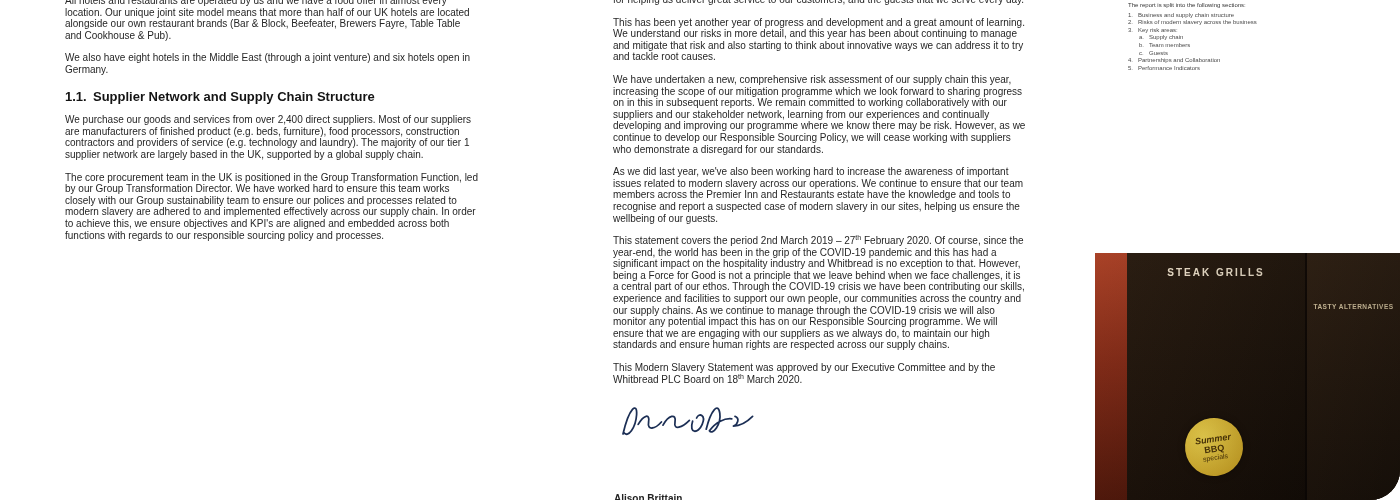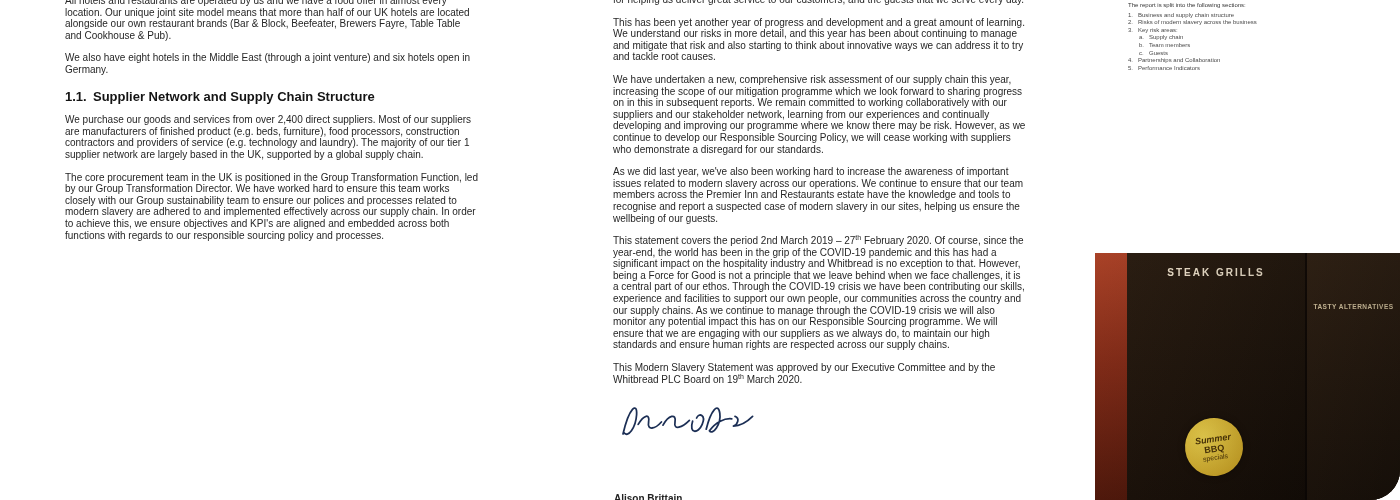--- a/index.html
+++ b/index.html
@@ -70,21 +70,21 @@
     <p>We purchase our goods and services from over 2,400 direct suppliers.  Most of our suppliers are manufacturers of finished product (e.g. beds, furniture), food processors, construction contractors and providers of service (e.g. technology and laundry). The majority of our tier 1 supplier network are largely based in the UK, supported by a global supply chain.</p>
     <p>The core procurement team in the UK is positioned in the Group Transformation Function, led by our Group Transformation Director. We have worked hard to ensure this team works closely with our Group sustainability team to ensure our polices and processes related to modern slavery are adhered to and implemented effectively across our supply chain. In order to achieve this, we ensure objectives and KPI's are aligned and embedded across both functions with regards to our responsible sourcing policy and processes.</p>
   </div>
 
   <div class="col right-col">
     <p>for helping us deliver great service to our customers, and the guests that we serve every day.</p>
     <p>This has been yet another year of progress and development and a great amount of learning.  We understand our risks in more detail, and this year has been about continuing to manage and mitigate that risk and also starting to think about innovative ways we can address it to try and tackle root causes.</p>
     <p>We have undertaken a new, comprehensive risk assessment of our supply chain this year, increasing the scope of our mitigation programme which we look forward to sharing progress on in this in subsequent reports. We remain committed to working collaboratively with our suppliers and our stakeholder network, learning from our experiences and continually developing and improving our programme where we know there may be risk.  However, as we continue to develop our Responsible Sourcing Policy, we will cease working with suppliers who demonstrate a disregard for our standards.</p>
     <p>As we did last year, we've also been working hard to increase the awareness of important issues related to modern slavery across our operations.  We continue to ensure that our team members across the Premier Inn and Restaurants estate have the knowledge and tools to recognise and report a suspected case of modern slavery in our sites, helping us ensure the wellbeing of our guests.</p>
     <p><span>This statement covers the period 2nd March 2019 – 27</span><sup>th</sup><span> February 2020. Of course, since the year-end, the world has been in the grip of the COVID-19 pandemic and this has had a significant impact on the hospitality industry and Whitbread is no exception to that. However, being a Force for Good is not a principle that we leave behind when we face challenges, it is a central part of our ethos. Through the COVID-19 crisis we have been contributing our skills, experience and facilities to support our own people, our communities across the country and our supply chains. As we continue to manage through the COVID-19 crisis we will also monitor any potential impact this has on our Responsible Sourcing programme. We will ensure that we are engaging with our suppliers as we always do, to maintain our high standards and ensure human rights are respected across our supply chains.</span></p>
-    <p><span>This Modern Slavery Statement was approved by our Executive Committee and by the Whitbread PLC Board on 19</span><sup>th</sup><span> March 2020.</span></p>
+    <p><span>This Modern Slavery Statement was approved by our Executive Committee and by the Whitbread PLC Board on 18</span><sup>th</sup><span> March 2020.</span></p>
 
     <div class="signature">
       <svg width="160" height="52" viewBox="0 0 200 62">
         <path d="M10 46 C 18 12, 28 6, 27 22 C 26 38, 16 52, 11 44 M29 34 C 36 22, 44 20, 42 31 C 40 42, 50 40, 58 31 M60 35 C 67 22, 77 20, 75 31 C 73 42, 84 38, 93 29 M97 30 C 92 46, 104 46, 109 34 C 114 22, 105 19, 102 26 M114 40 C 120 16, 129 6, 131 20 C 133 34, 122 48, 118 42 C 126 31, 137 26, 146 27 M150 24 C 156 26, 154 34, 148 36 C 158 36, 166 30, 172 24" stroke="#1c2f55" stroke-width="2.2" fill="none" stroke-linecap="round" stroke-linejoin="round"></path>
       </svg>
     </div>
   </div>
 
   <div class="signatory">Alison Brittain</div>
 

